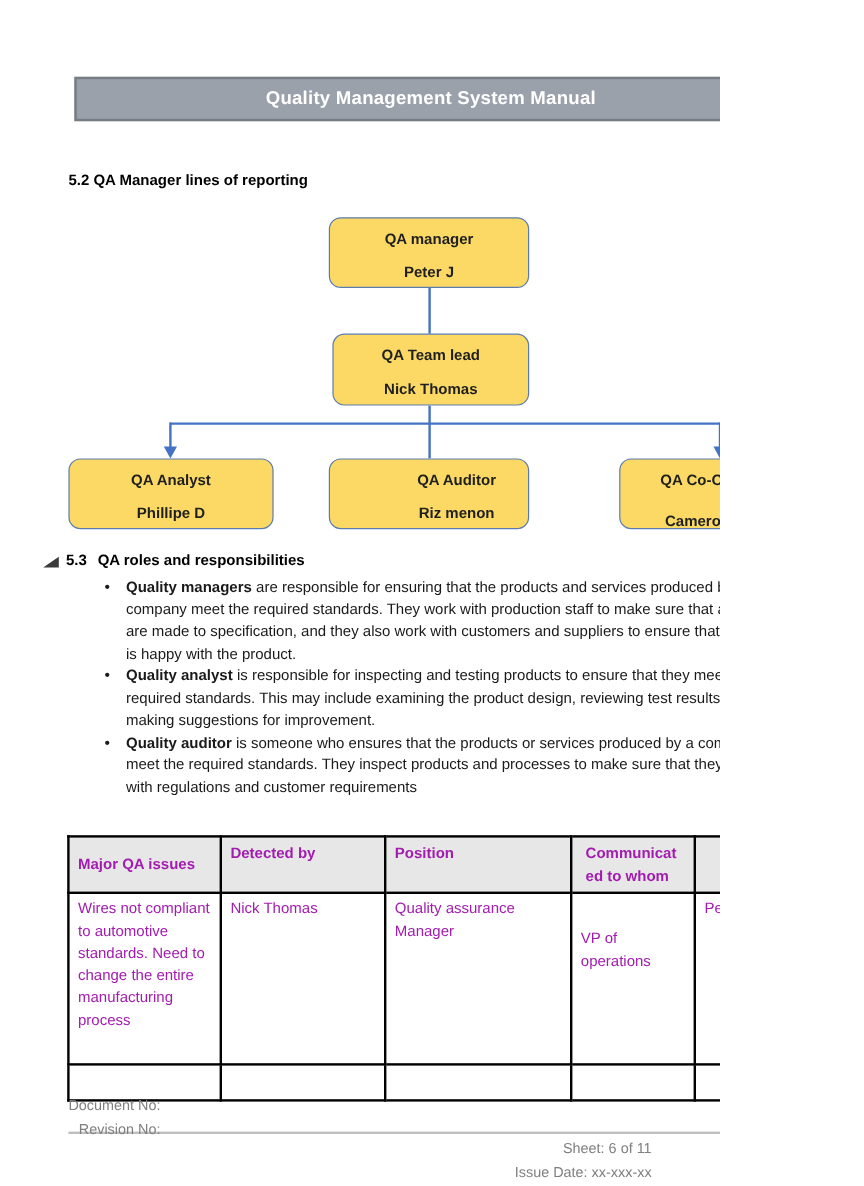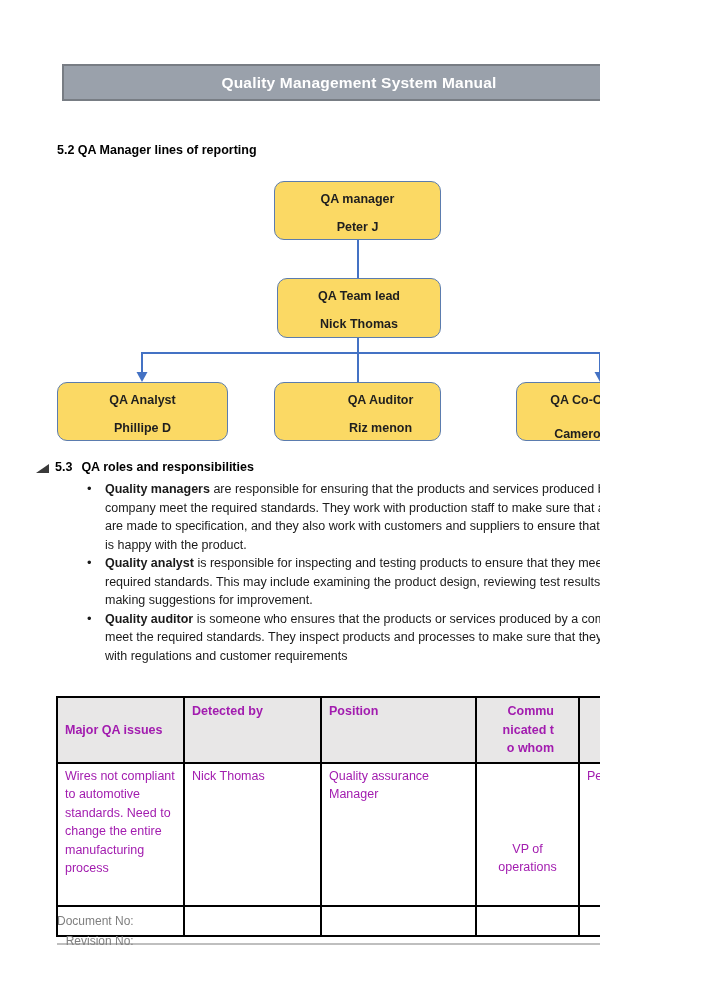--- a/index.html
+++ b/index.html
@@ -41,25 +41,25 @@
   
   table.qa{
     position:absolute;left:56px;top:668px;width:612px;border-collapse:collapse;table-layout:fixed;
     font-size:12.5px;line-height:18.5px;color:#a21caf;
   }
   table.qa th,table.qa td{border:2px solid #000;box-sizing:border-box;font-weight:normal;}
   table.qa th{background:#e8e7e7;font-weight:bold;vertical-align:top;padding:4px 7px;text-align:left;}
   table.qa thead tr{height:47px;}
   table.qa th.mid{vertical-align:middle;}
   table.qa th.ctr{text-align:center;padding-left:42px;}
-  table.qa th.brk{word-break:break-all;text-align:right;padding:4px 24px;}
+  table.qa th.brk{word-break:break-all;text-align:left;padding:4px 11px;}
   table.qa td{vertical-align:top;padding:3px 7px;background:#fff;}
   table.qa tr.r1{height:143px;}
   table.qa tr.r2{height:30px;}
-  table.qa td.vp{padding-top:76px;text-align:center;}
+  table.qa td.vp{padding-top:28px;}
   
   .f-line{position:absolute;left:57px;top:915px;width:606px;height:2px;background:#bfbfbf;}
   .f-left{position:absolute;left:57px;top:883px;font-size:12px;line-height:20px;color:#7f7f7f;text-align:right;}
   .f-right{position:absolute;right:57px;top:919px;font-size:12px;line-height:20px;color:#7f7f7f;text-align:right;}
 </style>
 </head>
 <body>
 
 <div class="page">
 
@@ -156,14 +156,18 @@
         <td></td>
       </tr>
     </tbody>
   </table>
 
   <div class="f-line"></div>
   <div class="f-left">
     <div>Document No:</div>
     <div>Revision No:</div>
   </div>
+  <div class="f-right">
+    <div>Sheet: 6 of 11</div>
+    <div>Issue Date: xx-xxx-xx</div>
+  </div>
 
 </div>
 
 </body></html>

